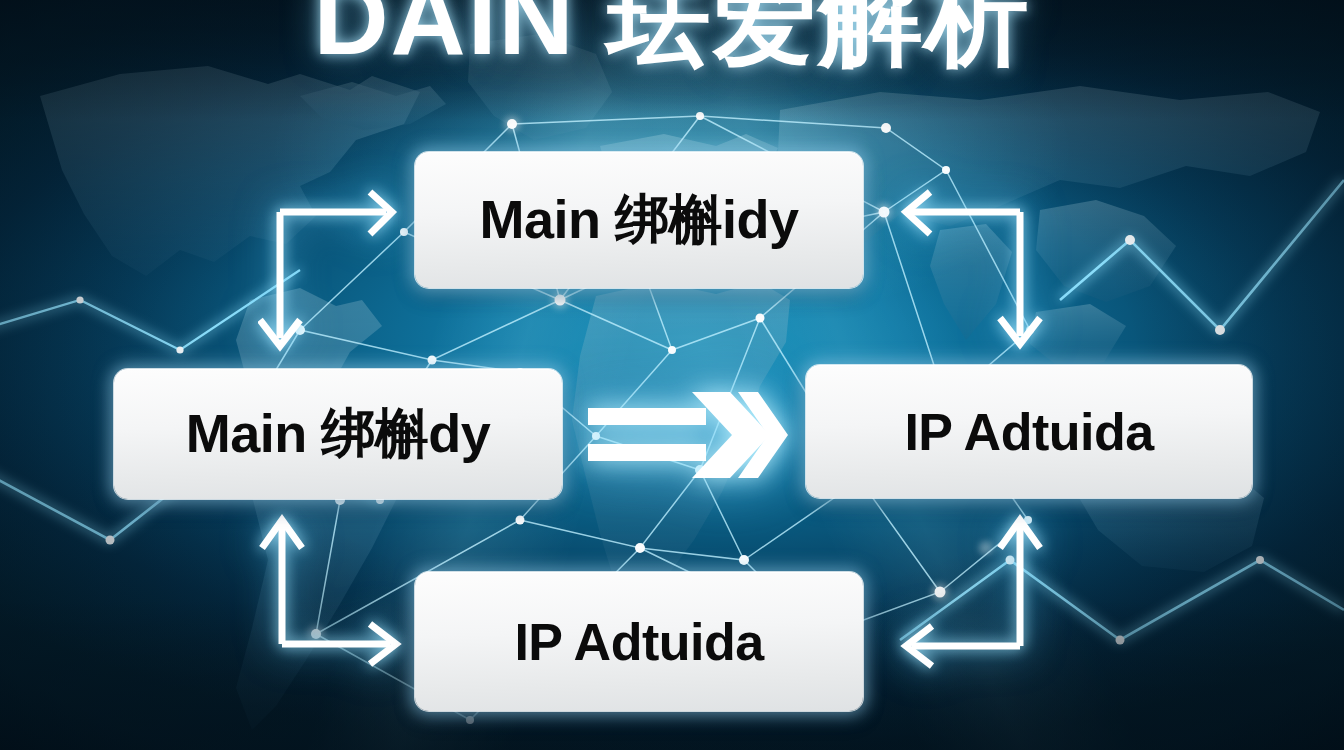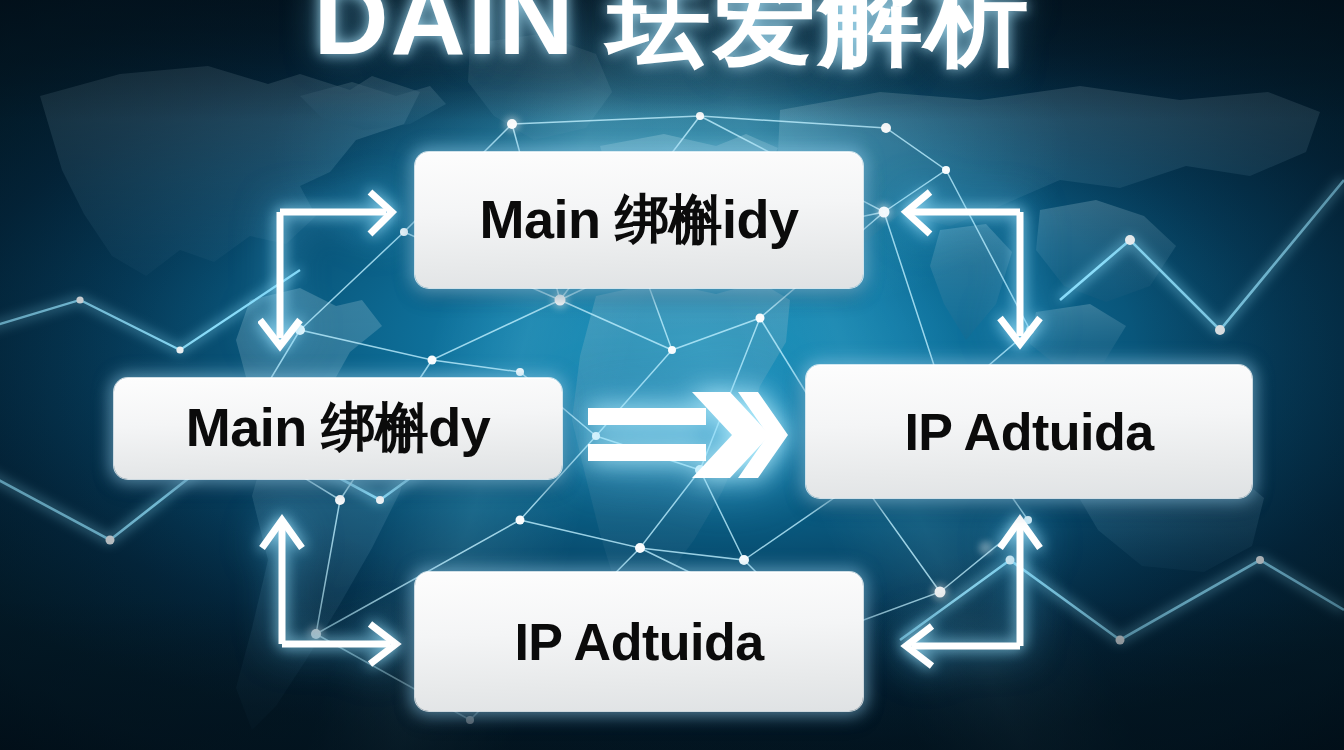--- a/index.html
+++ b/index.html
@@ -80,21 +80,21 @@
   }
   .node span {
     font-family:"Liberation Sans", sans-serif;
     font-weight:700;
     color:#0b0b0b;
     white-space:nowrap;
     letter-spacing:-0.5px;
   }
 
   #node-top    { left:415px;  top:152px; width:448px; height:136px; }
-  #node-left   { left:114px;  top:378px; width:448px; height:101px; }
+  #node-left   { left:114px;  top:369px; width:448px; height:130px; }
   #node-right  { left:806px;  top:365px; width:446px; height:133px; }
   #node-bottom { left:415px;  top:572px; width:448px; height:139px; }
 
   #node-top    span { font-size:54px; }
   #node-left   span { font-size:54px; }
   #node-right  span { font-size:52px; }
   #node-bottom span { font-size:52px; }
 
   
   #center-arrow {

